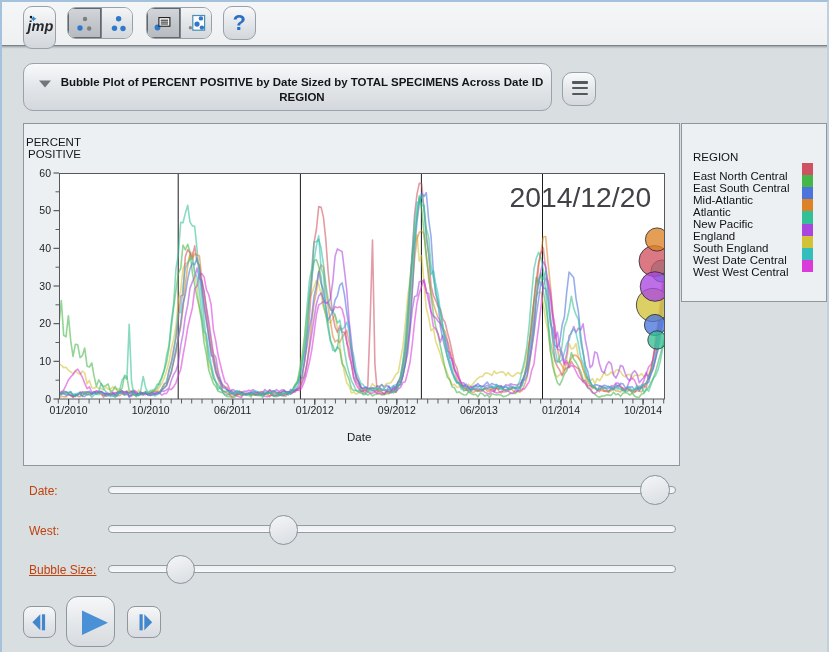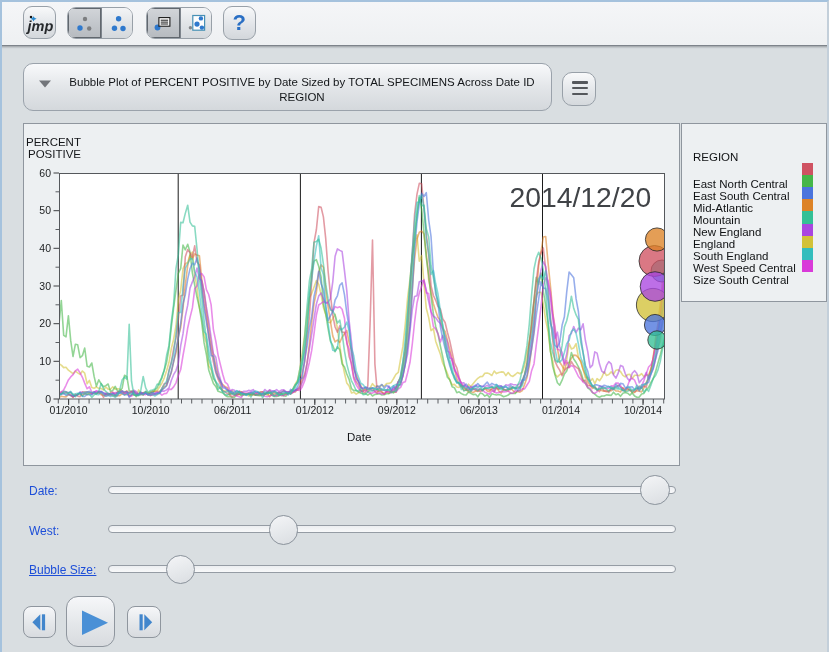--- a/index.html
+++ b/index.html
@@ -6,42 +6,42 @@
 
 #frame { position:absolute; left:0; top:0; width:829px; height:652px; border-left:2px solid #a5c2dd; border-top:2px solid #a5c2dd; border-right:2px solid #c3cfda; border-bottom:0; pointer-events:none; z-index:50; }
 
 #toolbar { position:absolute; left:0; top:0; width:829px; height:46px; background:linear-gradient(#f5f6f8, #eef0f2); border-bottom:1px solid #7d838a; box-shadow:0 1px 2px rgba(90,95,100,0.55); }
 .tbtn { position:absolute; border:1.5px solid #98a0a8; border-radius:9px; background:linear-gradient(#f8f9fa, #e2e5e9 55%, #d3d7db); }
 .grp { position:absolute; display:flex; border:1.5px solid #98a0a8; border-radius:9px; overflow:hidden; }
 .gb { width:33px; height:100%; background:linear-gradient(#f3f4f6, #e2e5e8 50%, #d4d8dc); position:relative; }
 .gb.pressed { background:linear-gradient(#d2d5d9, #c2c6cb 55%, #b6babf); box-shadow:inset 0 0 0 1px #61676e; }
 
 #titlebtn { position:absolute; left:23px; top:63px; width:529px; height:48px; border:1px solid #9aa2ab; border-radius:10px; background:linear-gradient(#f8f9fb, #e3e6e9 50%, #d4d8dc); }
-#titlebtn .tx { position:absolute; left:34px; top:11px; width:488px; text-align:center; font-size:11.5px; font-weight:normal; color:#131619; line-height:14.5px; }
+#titlebtn .tx { position:absolute; left:34px; top:11px; width:488px; text-align:center; font-size:11.5px; font-weight:bold; color:#131619; line-height:14.5px; }
 #hamb { position:absolute; left:562px; top:71.5px; width:34px; height:34px; border:1.5px solid #98a0a8; border-radius:10px; background:linear-gradient(#f8f9fa, #e3e6e9 55%, #d5d9dd); }
 #hamb i { position:absolute; left:8.5px; width:16.5px; height:2.8px; background:#55585c; border-radius:1px; }
 
 #chartpanel { position:absolute; left:23px; top:123px; width:657px; height:343px; background:#edf0f2; border:1px solid #8f969e; }
 
 #legend { position:absolute; left:681px; top:123px; width:145.5px; height:179px; background:#edf0f2; border:1px solid #8f969e; font-size:11.5px; color:#101214; }
 #legend .hd { position:absolute; left:11px; top:27px; }
 #lgitems { position:absolute; left:11px; top:39.5px; width:132px; }
 .li { height:12.07px; position:relative; white-space:nowrap; }
-.lt { position:absolute; left:0; top:14px; }
+.lt { position:absolute; left:0; top:6px; }
 .sw { position:absolute; left:109px; top:-0.3px; width:11px; height:12.07px; }
 
-.slab { position:absolute; font-size:12px; color:#1d4ed8; }
+.slab { position:absolute; font-size:12px; color:#c2410c; }
 .track { position:absolute; left:107.5px; width:568px; height:8px; border:1px solid #959ca4; border-radius:4px; background:linear-gradient(#eceef1,#f8f9fa); }
 .thumb { position:absolute; width:29.5px; height:29.5px; border:1.5px solid #8a929b; border-radius:50%; background:linear-gradient(160deg, #f4f5f7, #e4e7ea 60%, #dadde1); }
 
 .pb { position:absolute; border:1.5px solid #8f969e; border-radius:8px; background:linear-gradient(#f6f7f9, #e4e7ea 55%, #d8dbdf); }
 </style></head>
 <body>
 <div id="toolbar">
-  <div class="tbtn" style="left:22.5px; top:6px; width:33.5px; height:33px;">
+  <div class="tbtn" style="left:22.5px; top:6px; width:33.5px; height:43px;">
     <svg width="33" height="33" viewBox="0 0 33 33">
       <text x="3.5" y="23.5" font-size="14.5" font-style="italic" font-weight="bold" fill="#26292c" font-family="Liberation Sans" text-rendering="geometricPrecision">jmp</text>
       <rect x="5.9" y="8.9" width="2.2" height="2.2" fill="#151515"></rect>
       <path d="M9.5 9.2 L10.5 10.8 L12.6 11.8 L10.5 12.8 L9.5 14.4 L8.5 12.8 L6.4 11.8 L8.5 10.8 Z" fill="#2a8ad0"></path>
     </svg>
   </div>
   <div class="grp" style="left:66.5px; top:6.5px; width:66px; height:32px;">
     <div class="gb pressed">
       <svg width="33" height="29" viewBox="0 0 33 29">
         <circle cx="17" cy="11" r="2.2" fill="#7c7e81"></circle>
@@ -236,41 +236,41 @@
       </div>
 <div class="li">
         <span class="lt">East South Central</span>
         <span class="sw" style="background:#45b649"></span>
       </div>
 <div class="li">
         <span class="lt">Mid-Atlantic</span>
         <span class="sw" style="background:#4b74dd"></span>
       </div>
 <div class="li">
-        <span class="lt">Mountain</span>
+        <span class="lt">Atlantic</span>
         <span class="sw" style="background:#dd8327"></span>
       </div>
 <div class="li">
-        <span class="lt">New England</span>
+        <span class="lt">New Pacific</span>
         <span class="sw" style="background:#34c096"></span>
       </div>
 <div class="li">
         <span class="lt">England</span>
         <span class="sw" style="background:#aa46e0"></span>
       </div>
 <div class="li">
         <span class="lt">South England</span>
         <span class="sw" style="background:#d2c238"></span>
       </div>
 <div class="li">
-        <span class="lt">West Speed Central</span>
+        <span class="lt">West Date Central</span>
         <span class="sw" style="background:#33bdbd"></span>
       </div>
 <div class="li">
-        <span class="lt">Size South Central</span>
+        <span class="lt">West West Central</span>
         <span class="sw" style="background:#d93ad9"></span>
       </div>
   </div>
 </div>
 
 <div class="slab" style="left:29px; top:484px;">Date:</div>
 <div class="track" style="top:485.5px;"></div>
 <div class="thumb" style="left:640px; top:475px;"></div>
 
 <div class="slab" style="left:29px; top:523.5px;">West:</div>

